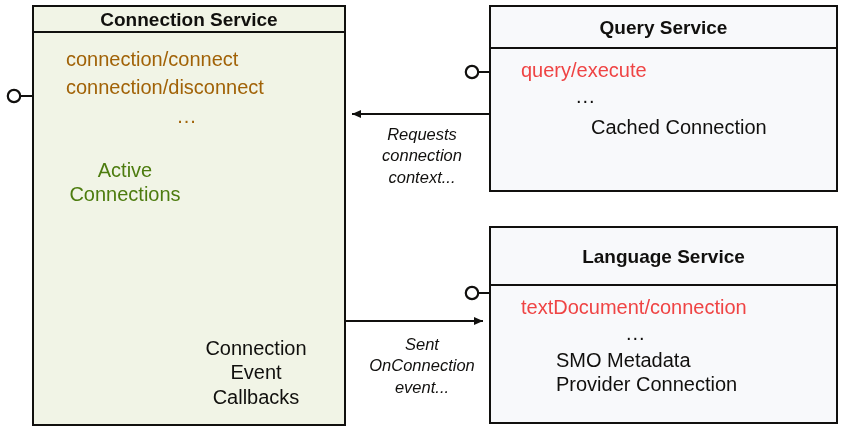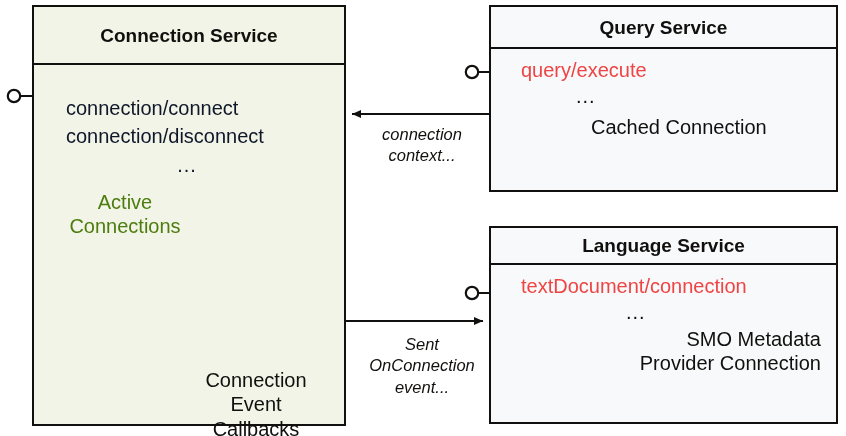--- a/index.html
+++ b/index.html
@@ -45,29 +45,29 @@
   }
 
   
   #connection-service {
     left: 32px;
     top: 5px;
     width: 314px;
     height: 421px;
     background: #f1f4e6;
   }
-  #connection-service .box-header { height: 58px; }
+  #connection-service .box-header { height: 26px; }
 
   #conn-ops {
     position: absolute;
     left: 0; right: 0;
-    top: 29px;
+    top: 12px;
     padding-left: 32px;
     font-size: 20px;
-    color: #0f172a;
+    color: #a16207;
     line-height: 1.42;
   }
   .op-line { white-space: nowrap; }
   .ellipsis-center {
     text-align: center;
     padding-right: 36px;
     letter-spacing: 1px;
   }
 
   #active-connections-label {
@@ -100,21 +100,21 @@
     background: #f8f9fb;
   }
   #query-service .box-header { height: 42px; }
   #language-service {
     left: 489px;
     top: 226px;
     width: 349px;
     height: 198px;
     background: #f8f9fb;
   }
-  #language-service .box-header { height: 37px; }
+  #language-service .box-header { height: 58px; }
 
   .svc-op {
     position: absolute;
     left: 30px;
     top: 10px;
     font-size: 20px;
     color: #ef4444;
     white-space: nowrap;
   }
   .svc-ellipsis {
@@ -255,28 +255,29 @@
     <div class="svc-ellipsis" style="left:85px;">...</div>
     <div class="svc-res-label" style="left:100px; top:66px;">Cached Connection</div>
   </div>
 </div>
 
 <div class="box" id="language-service">
   <div class="box-header">Language Service</div>
   <div class="box-body">
     <div class="svc-op">textDocument/connection</div>
     <div class="svc-ellipsis" style="left:135px;">...</div>
-    <div class="svc-res-label" style="left:65px; top:62px; width:265px; text-align:right;">
+    <div class="svc-res-label" style="left:65px; top:62px; width:265px; text-align:left;">
       <div>SMO Metadata</div>
       <div>Provider Connection</div>
     </div>
   </div>
 </div>
 
 <div class="edge-label" id="edge-label-requests">
+  <div>Requests</div>
   <div>connection</div>
   <div>context...</div>
 </div>
 
 <div class="edge-label" id="edge-label-sent">
   <div>Sent</div>
   <div>OnConnection</div>
   <div>event...</div>
 </div>
 

